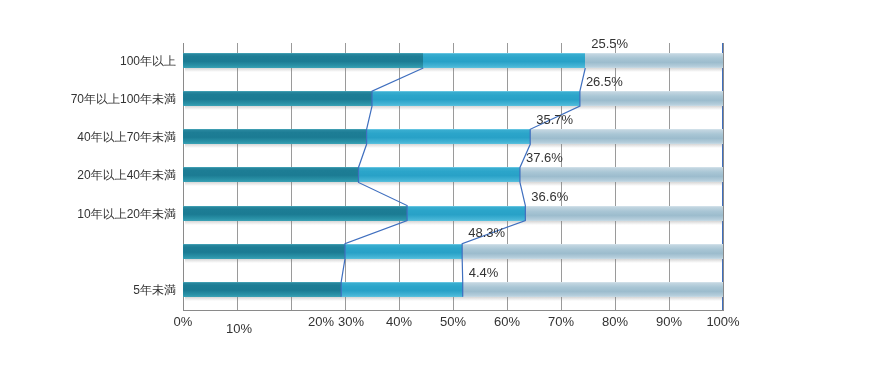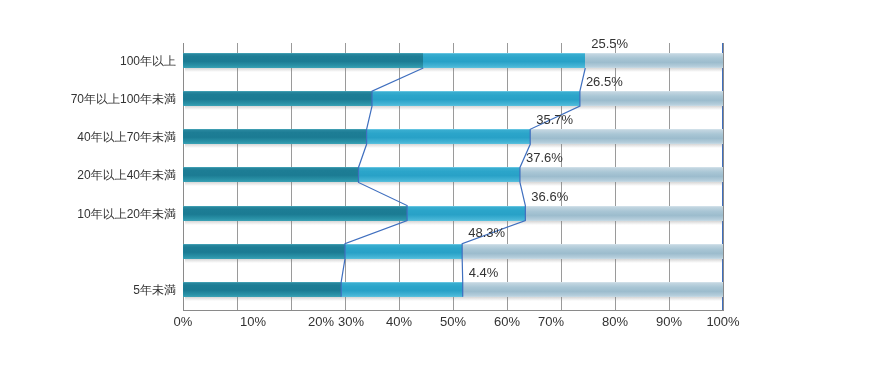--- a/index.html
+++ b/index.html
@@ -270,27 +270,27 @@
 
   <svg id="connectors" viewBox="0 0 540 267" preserveAspectRatio="none">
       <path d="M 240.3 25 L 189 48.142857142857146 L 189 63.142857142857146 L 183.60000000000002 86.28571428571429 L 183.60000000000002 101.28571428571429 L 175.5 124.42857142857144 L 175.5 139.42857142857144 L 224.1 162.57142857142858 L 224.1 177.57142857142858 L 162 200.71428571428572 L 162 215.71428571428572 L 158.22 238.8571428571429 L 158.22 253.8571428571429" fill="none" stroke="#3f6fbf" stroke-width="1.2"></path>
       <path d="M 402.3 25 L 396.9 48.142857142857146 L 396.9 63.142857142857146 L 347.22 86.28571428571429 L 347.22 101.28571428571429 L 336.96 124.42857142857144 L 336.96 139.42857142857144 L 342.36 162.57142857142858 L 342.36 177.57142857142858 L 279.18 200.71428571428572 L 279.18 215.71428571428572 L 279.72 238.8571428571429 L 279.72 253.8571428571429" fill="none" stroke="#3f6fbf" stroke-width="1.2"></path>
     </svg>
 
   <div id="axis-bottom"></div>
 
   <div id="x-ticks">
       <div class="x-tick" style="left: 0px;">0%</div>
-      <div class="x-tick" style="left: 70px;">10%</div>
+      <div class="x-tick" style="left: 56px; margin-top: 7px;">10%</div>
       <div class="x-tick" style="left: 108px; margin-left: 30px;">20%</div>
       <div class="x-tick" style="left: 168px;">30%</div>
       <div class="x-tick" style="left: 216px;">40%</div>
       <div class="x-tick" style="left: 270px;">50%</div>
       <div class="x-tick" style="left: 324px;">60%</div>
-      <div class="x-tick" style="left: 368px;">70%</div>
+      <div class="x-tick" style="left: 378px;">70%</div>
       <div class="x-tick" style="left: 432px;">80%</div>
       <div class="x-tick" style="left: 486px;">90%</div>
       <div class="x-tick" style="left: 540px;">100%</div>
     </div>
 
 
 <div class="data-label" style="left: 591.3px; top: 36px;">25.5%</div>
     <div class="data-label" style="left: 585.9px; top: 74.1429px;">26.5%</div>
     <div class="data-label" style="left: 536.22px; top: 112.286px;">35.7%</div>
     <div class="data-label" style="left: 525.96px; top: 150.429px;">37.6%</div>

